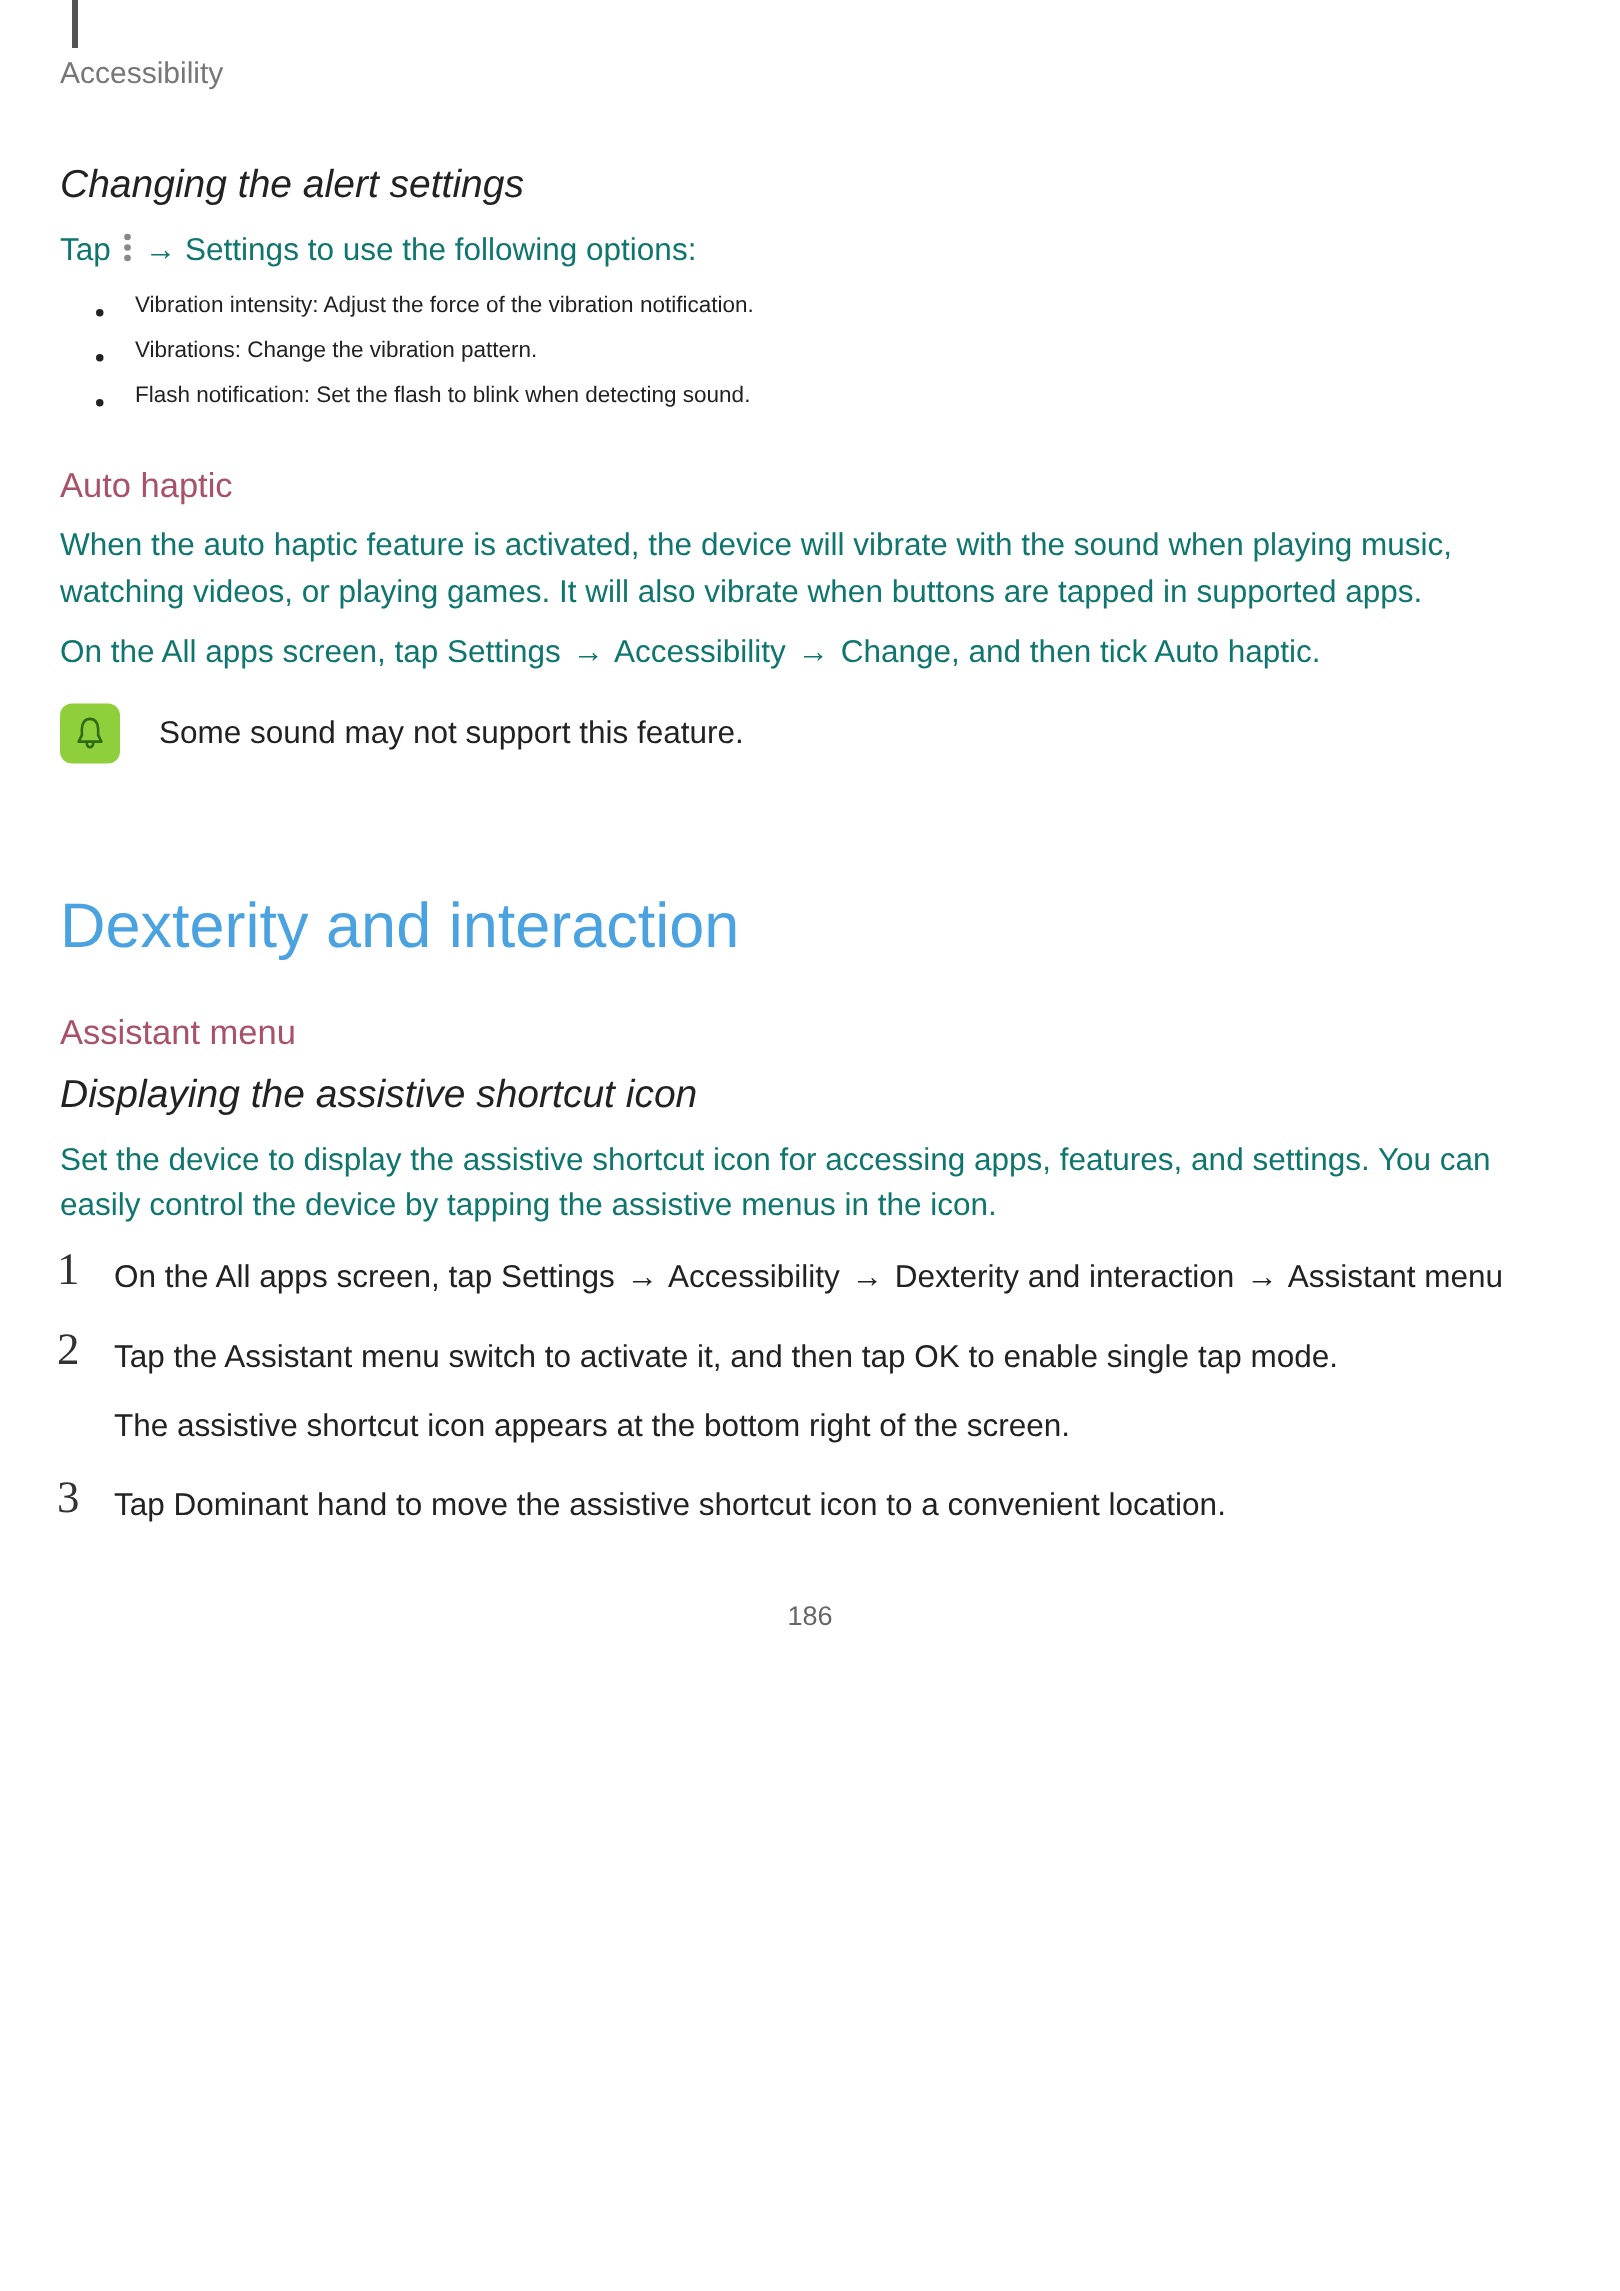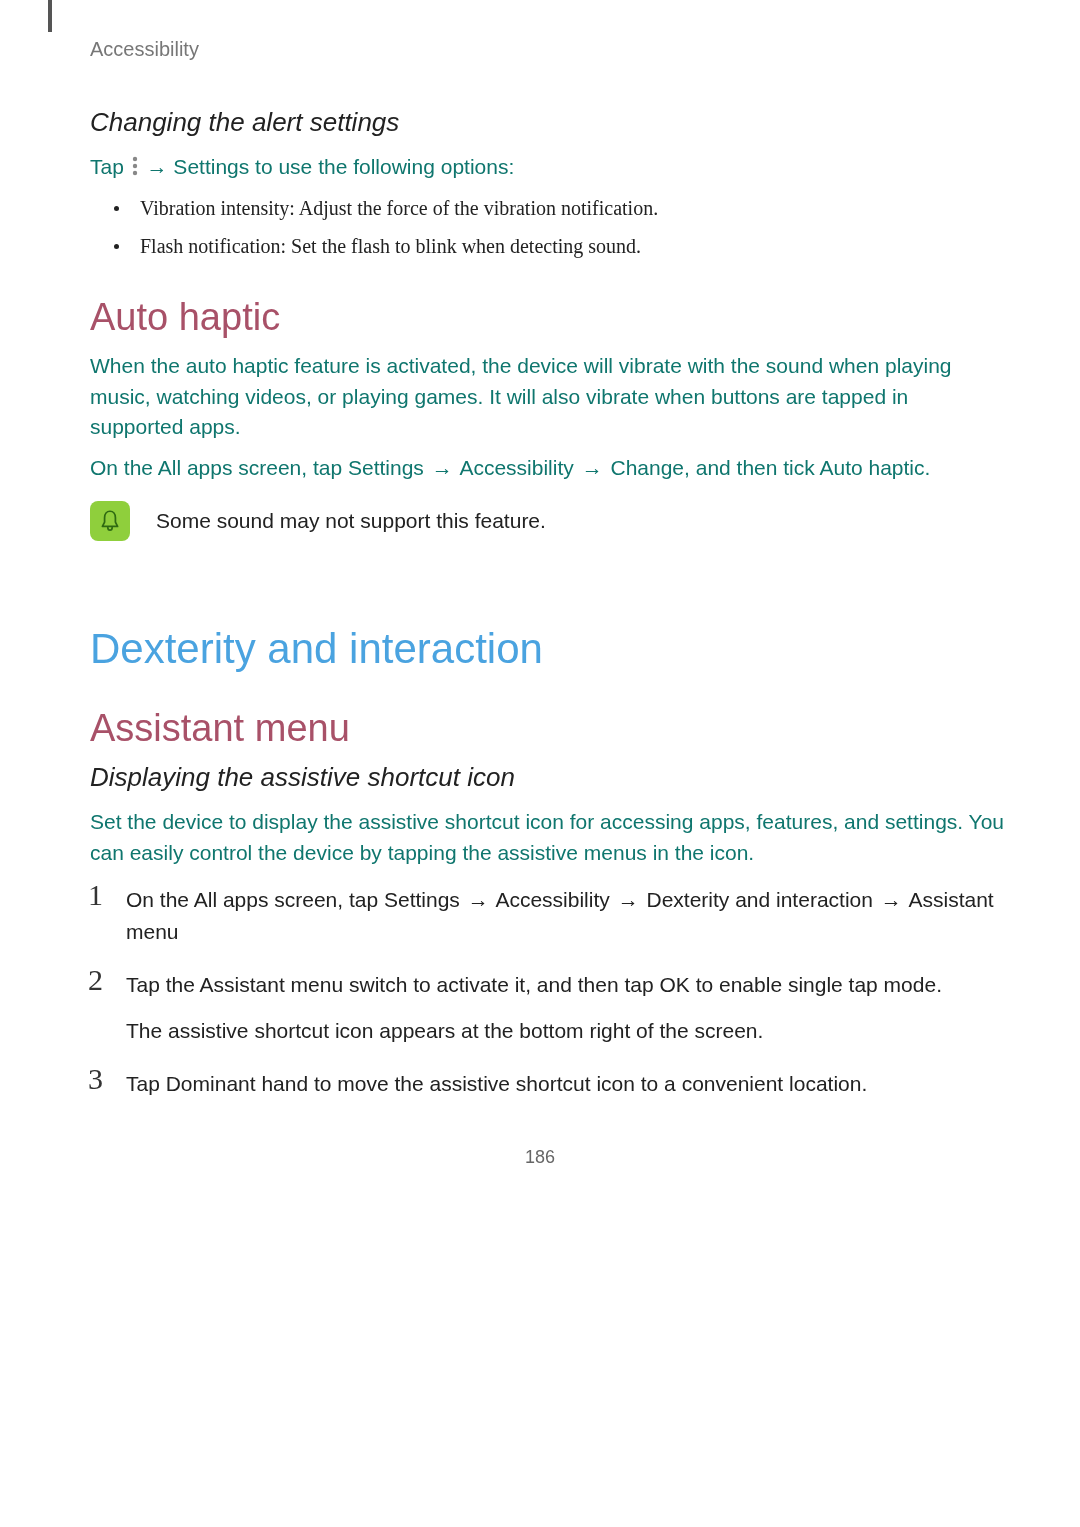--- a/index.html
+++ b/index.html
@@ -5,21 +5,21 @@
   html, body {
     margin: 0;
     padding: 0;
     width: 1080px;
     background: #fff;
     font-family: "Segoe UI", "Helvetica Neue", Arial, sans-serif;
     color: #222;
   }
   .page {
     position: relative;
-    padding: 38px 74px 70px 90px;
+    padding: 38px 74px 70px 40px;
     box-sizing: border-box;
   }
   .tab-mark {
     position: absolute;
     left: 48px;
     top: 0;
     width: 4px;
     height: 32px;
     background: #555;
   }
@@ -50,40 +50,39 @@
     margin: 0 3px 0 2px;
   }
   .more-icon svg { display: block; }
   .bullets {
     margin: 8px 0 30px 0;
     padding: 0;
   }
   .bullets li {
     list-style: none;
     position: relative;
-    font-size: 20px;
+    font-size: 15px;
     line-height: 1.6;
     padding-left: 44px;
     margin-left: 6px;
     margin-bottom: 6px;
-    font-family: Liberation Serif, serif;
   }
   .bullets li::before {
     content: "";
     position: absolute;
     left: 18px;
     top: 14px;
     width: 5px;
     height: 5px;
     background: #222;
     border-radius: 50%;
   }
   .opt-name { font-weight: 400; }
   .h2 {
-    font-size: 38px;
+    font-size: 23px;
     color: #a85168;
     font-weight: 400;
     margin: 34px 0 12px 0;
   }
   .note-row {
     display: flex;
     align-items: center;
     margin: 18px 0 0 0;
   }
   .bell-box {
@@ -157,20 +156,23 @@
   <p class="body-text">
     <span>Tap </span><span class="more-icon"><svg width="6" height="20" viewBox="0 0 6 20">
           <circle cx="3" cy="3" r="2.2" fill="#888"></circle>
           <circle cx="3" cy="10" r="2.2" fill="#888"></circle>
           <circle cx="3" cy="17" r="2.2" fill="#888"></circle>
         </svg></span><span> → Settings to use the following options:</span>
   </p>
   <ul class="bullets">
     <li>
       <span class="opt-name">Vibration intensity</span><span>: Adjust the force of the vibration notification.</span>
+    </li>
+    <li>
+      <span class="opt-name">Vibrations</span><span>: Change the vibration pattern.</span>
     </li>
     <li>
       <span class="opt-name">Flash notification</span><span>: Set the flash to blink when detecting sound.</span>
     </li>
   </ul>
 
   <div class="h2">Auto haptic</div>
   <p class="body-text">When the auto haptic feature is activated, the device will vibrate with the sound when playing music, watching videos, or playing games. It will also vibrate when buttons are tapped in supported apps.</p>
   <p class="body-text">
     <span>On the All apps screen, tap Settings</span>

